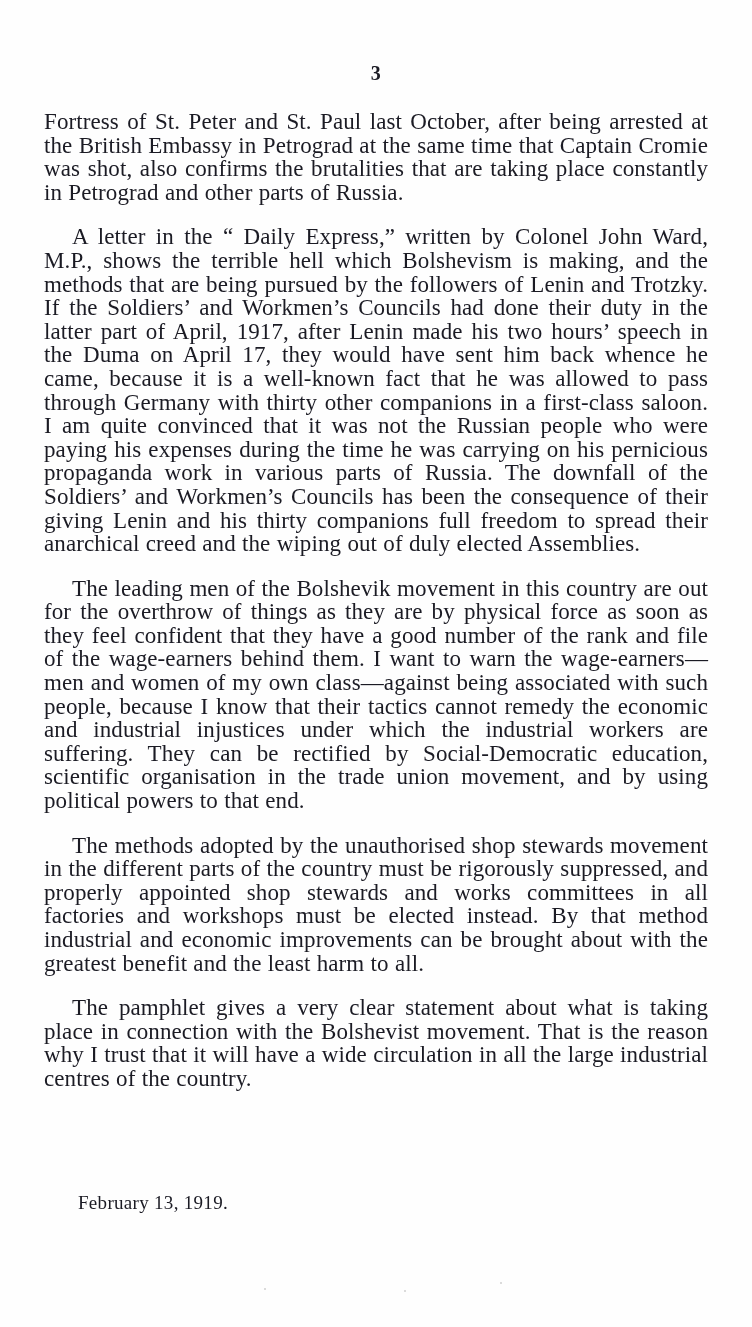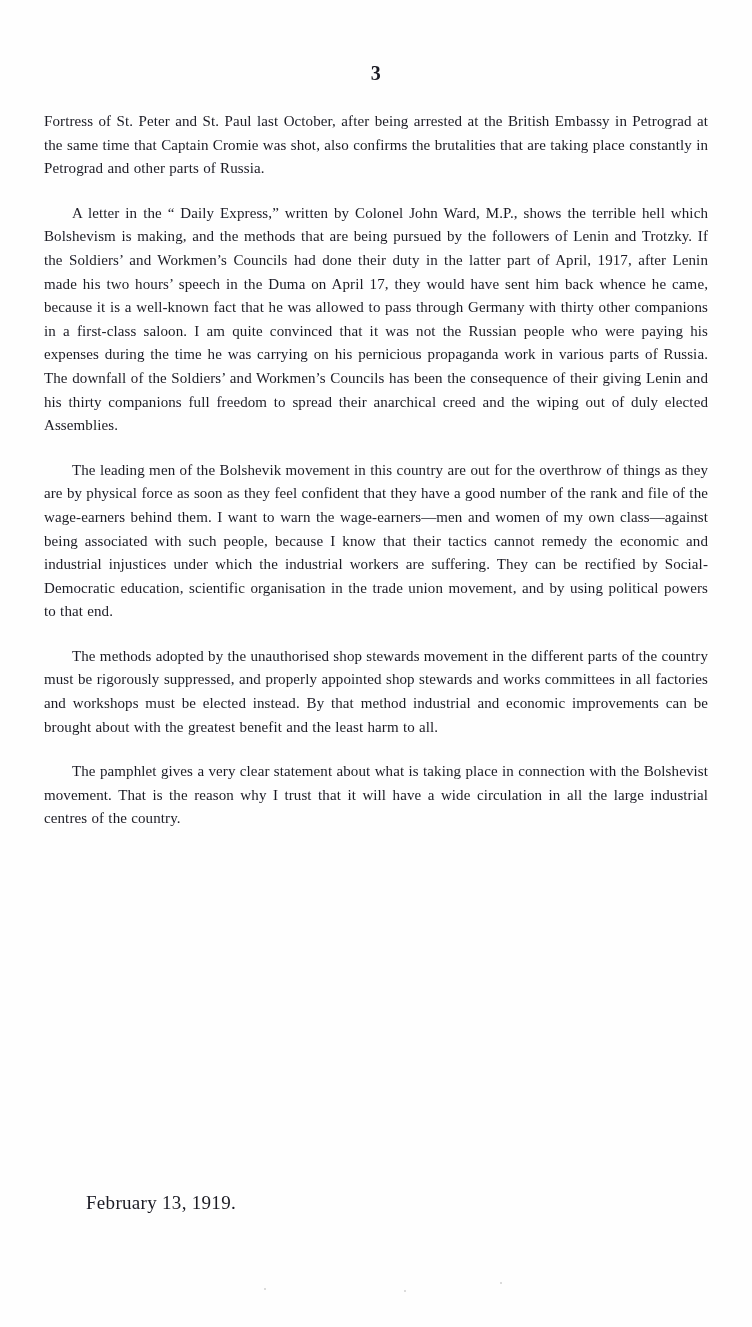--- a/index.html
+++ b/index.html
@@ -34,21 +34,21 @@
     letter-spacing: 0.5px;
   }
   .body-block {
     position: absolute;
     left: 44px;
     top: 110px;
     width: 664px;
   }
   p.para {
     margin: 0 0 21px 0;
-    font-size: 15px;
+    font-size: 23px;
     line-height: 23.6px;
     text-align: justify;
     text-justify: inter-word;
     letter-spacing: 0.1px;
     word-spacing: 0.4px;
   }
   p.para.indent {
     text-indent: 28px;
   }
   p.para:last-child {
@@ -63,21 +63,20 @@
     padding-right: 34px;
     font-size: 19.6px;
     letter-spacing: 1.1px;
   }
   .date-line {
     position: absolute;
     left: 78px;
     top: 1192px;
     font-size: 19px;
     letter-spacing: 0.3px;
-    margin-left: 8px;
   }
   .speck {
     position: absolute;
     background: #cfcfcf;
     width: 2px;
     height: 2px;
     border-radius: 50%;
   }
 </style>
 </head>

